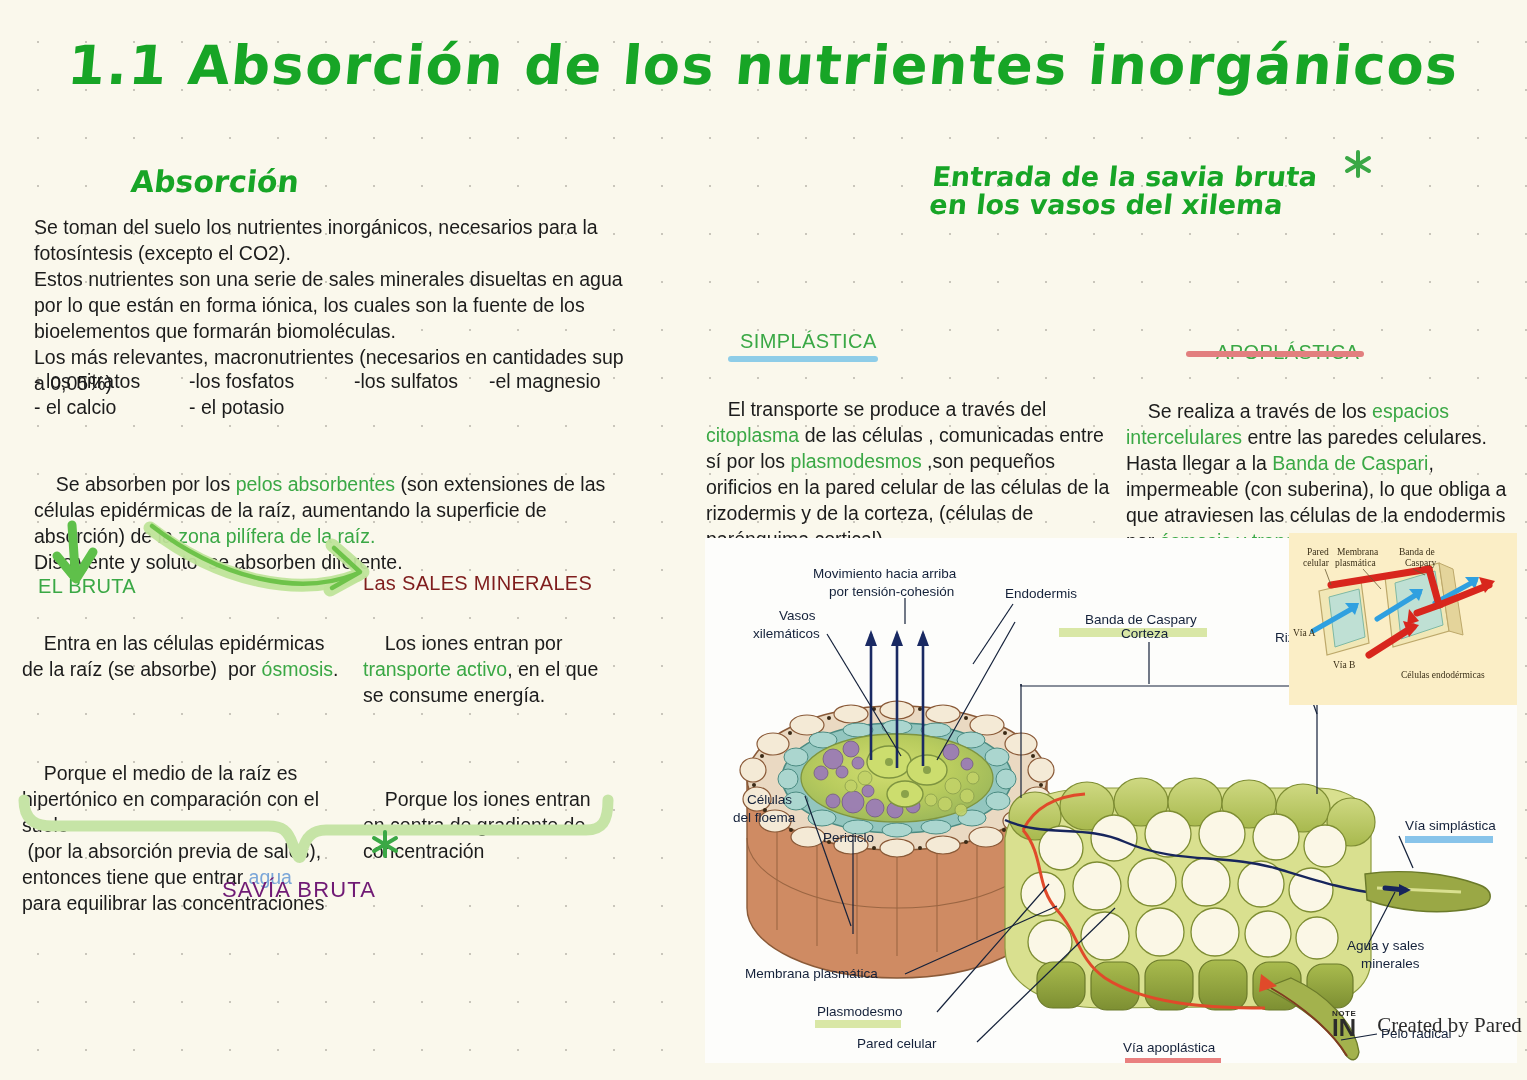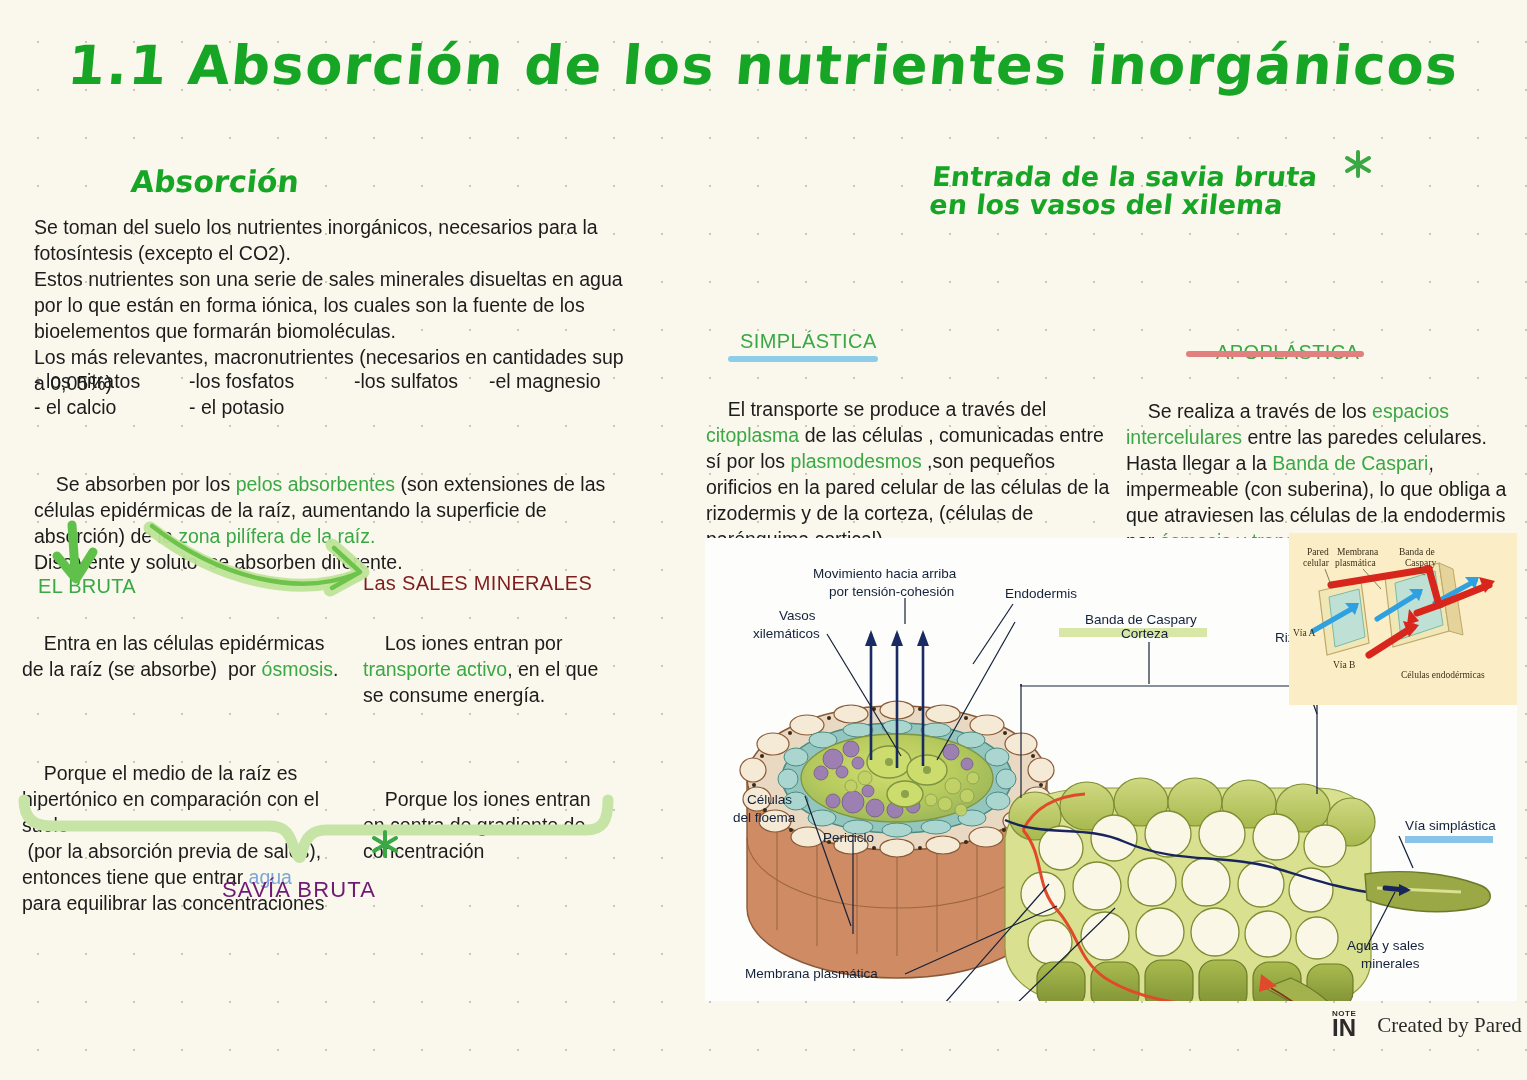--- a/index.html
+++ b/index.html
@@ -75,21 +75,21 @@
 
   #apoplastica-title{position:absolute;left:1216px;top:341px;font-size:20px;color:#3aa845;letter-spacing:.4px;}
   #apoplastica-underline{position:absolute;left:1186px;top:351px;width:178px;height:6px;border-radius:4px;background:#e27f7f;}
   #apoplastica-body{position:absolute;left:1126px;top:372px;width:400px;}
 
   
   .overlay{position:absolute;left:0;top:0;width:1527px;height:1080px;pointer-events:none;}
 
   
   #diagram-panel{
-    position:absolute;left:705px;top:538px;width:812px;height:463px;
+    position:absolute;left:705px;top:538px;width:812px;height:525px;
     background:#fdfdfb;
     overflow:hidden;
   }
   #diagram-svg{position:absolute;left:0;top:0;}
   .dlabel{
     font-family:"Liberation Sans", sans-serif;
     font-size:13.5px;fill:#14213a;
   }
   .dlabel-sm{font-size:9.5px;fill:#3a2f18;font-family:"Liberation Serif",serif;}
   .lead{stroke:#14213a;stroke-width:1.2;fill:none;}

